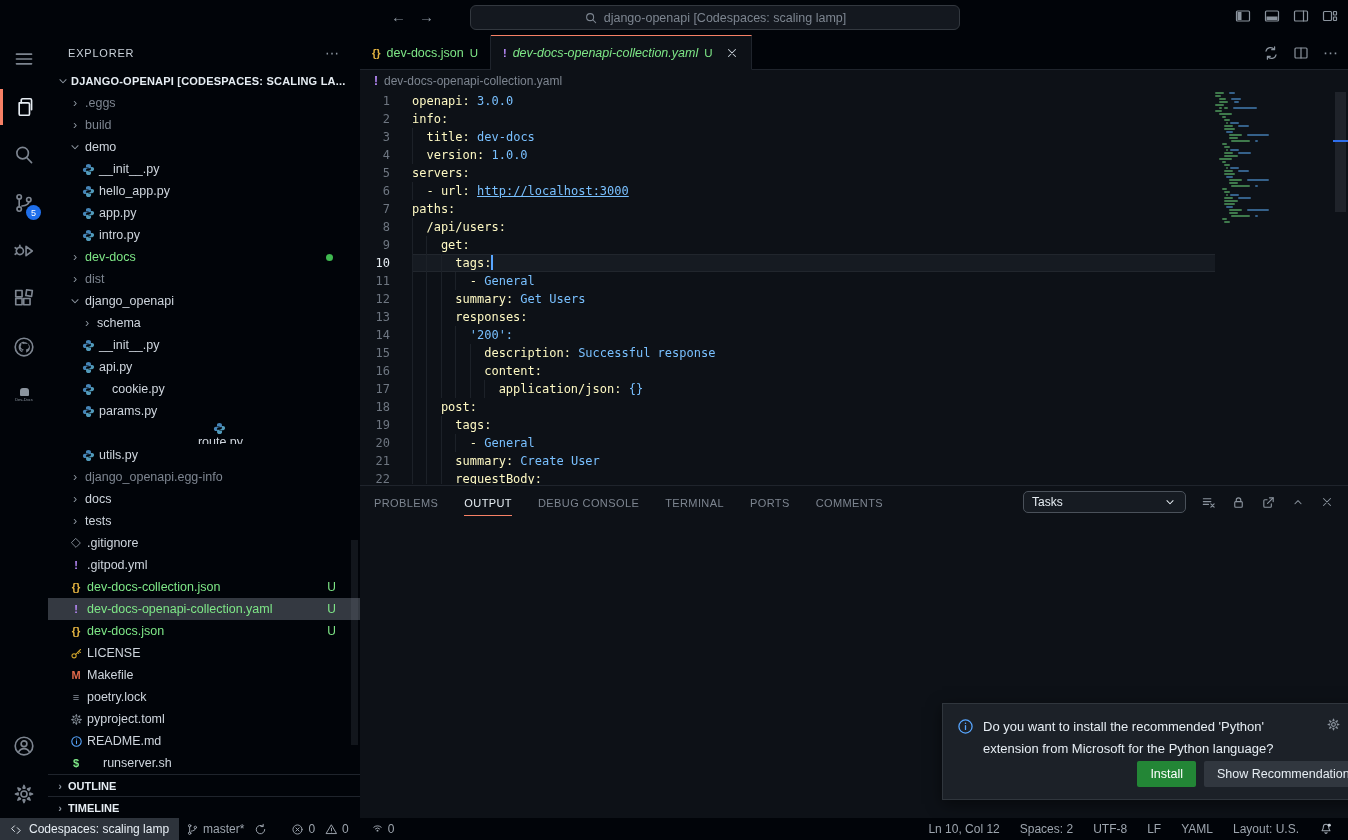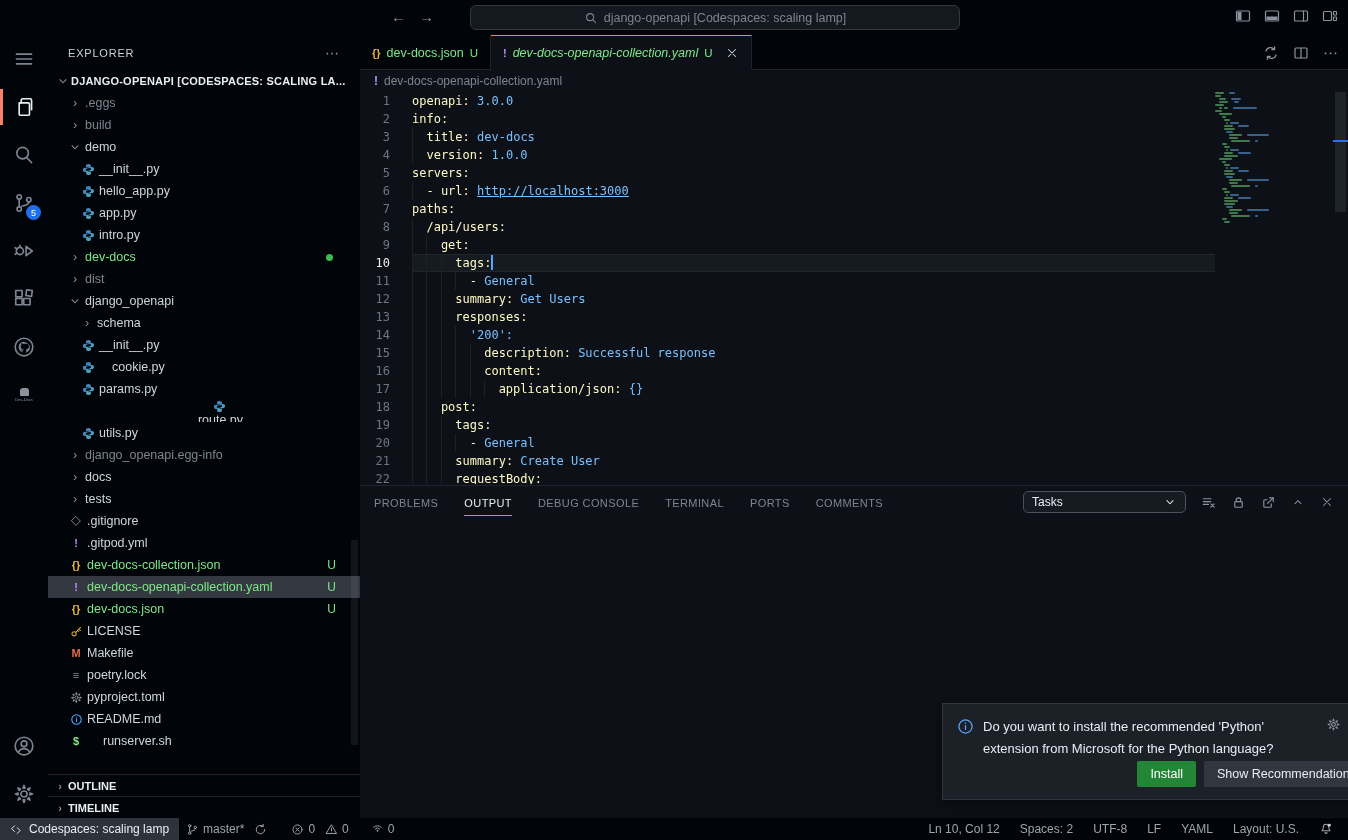--- a/index.html
+++ b/index.html
@@ -350,20 +350,29 @@
         </span>
         <span style="margin-left:2px">__init__.py</span>
       </div>
       <div class="row" style="padding-left: 31px;">
         <span class="ficon">
           <svg width="13" height="13" viewBox="0 0 16 16">
             <path fill="#4584b6" d="M7.9 1.2c-2 0-3 .9-3 2.2v1.9h3.2v.6H3.6C2.2 5.9 1.1 7 1.1 8.5S2.2 11 3.6 11h1.3V9.1c0-1.4 1.1-2.5 2.5-2.5h3.6V3.4c0-1.3-1-2.2-3.1-2.2z"></path>
             <path fill="#519aba" d="M8.1 14.8c2 0 3-.9 3-2.2v-1.9H7.9v-.6h4.5c1.4 0 2.5-1.1 2.5-2.6S13.8 5 12.4 5h-1.3v1.9c0 1.4-1.1 2.5-2.5 2.5H5v3.2c0 1.3 1 2.2 3.1 2.2z"></path>
           </svg>
         </span>
+        <span style="margin-left:2px">api.py</span>
+      </div>
+      <div class="row" style="padding-left: 31px;">
+        <span class="ficon">
+          <svg width="13" height="13" viewBox="0 0 16 16">
+            <path fill="#4584b6" d="M7.9 1.2c-2 0-3 .9-3 2.2v1.9h3.2v.6H3.6C2.2 5.9 1.1 7 1.1 8.5S2.2 11 3.6 11h1.3V9.1c0-1.4 1.1-2.5 2.5-2.5h3.6V3.4c0-1.3-1-2.2-3.1-2.2z"></path>
+            <path fill="#519aba" d="M8.1 14.8c2 0 3-.9 3-2.2v-1.9H7.9v-.6h4.5c1.4 0 2.5-1.1 2.5-2.6S13.8 5 12.4 5h-1.3v1.9c0 1.4-1.1 2.5-2.5 2.5H5v3.2c0 1.3 1 2.2 3.1 2.2z"></path>
+          </svg>
+        </span>
         <span style="margin-left:15px">cookie.py</span>
       </div>
       <div class="row" style="padding-left: 31px;">
         <span class="ficon">
           <svg width="13" height="13" viewBox="0 0 16 16">
             <path fill="#4584b6" d="M7.9 1.2c-2 0-3 .9-3 2.2v1.9h3.2v.6H3.6C2.2 5.9 1.1 7 1.1 8.5S2.2 11 3.6 11h1.3V9.1c0-1.4 1.1-2.5 2.5-2.5h3.6V3.4c0-1.3-1-2.2-3.1-2.2z"></path>
             <path fill="#519aba" d="M8.1 14.8c2 0 3-.9 3-2.2v-1.9H7.9v-.6h4.5c1.4 0 2.5-1.1 2.5-2.6S13.8 5 12.4 5h-1.3v1.9c0 1.4-1.1 2.5-2.5 2.5H5v3.2c0 1.3 1 2.2 3.1 2.2z"></path>
           </svg>
         </span>
         <span style="margin-left:2px">params.py</span>

